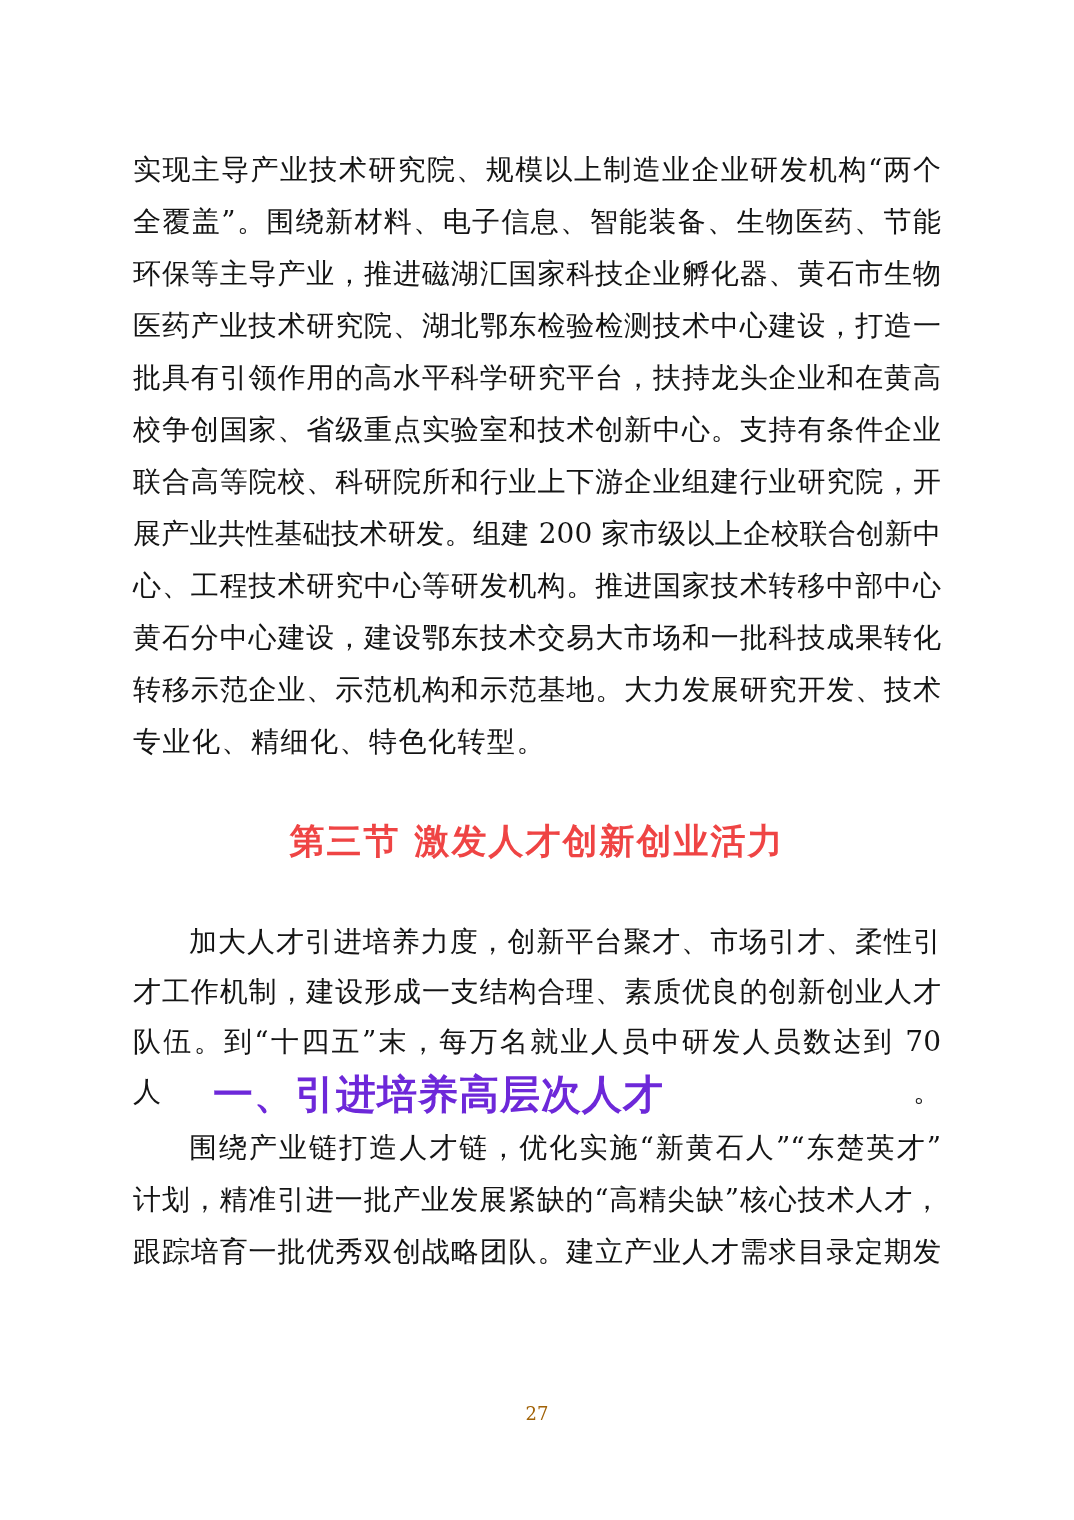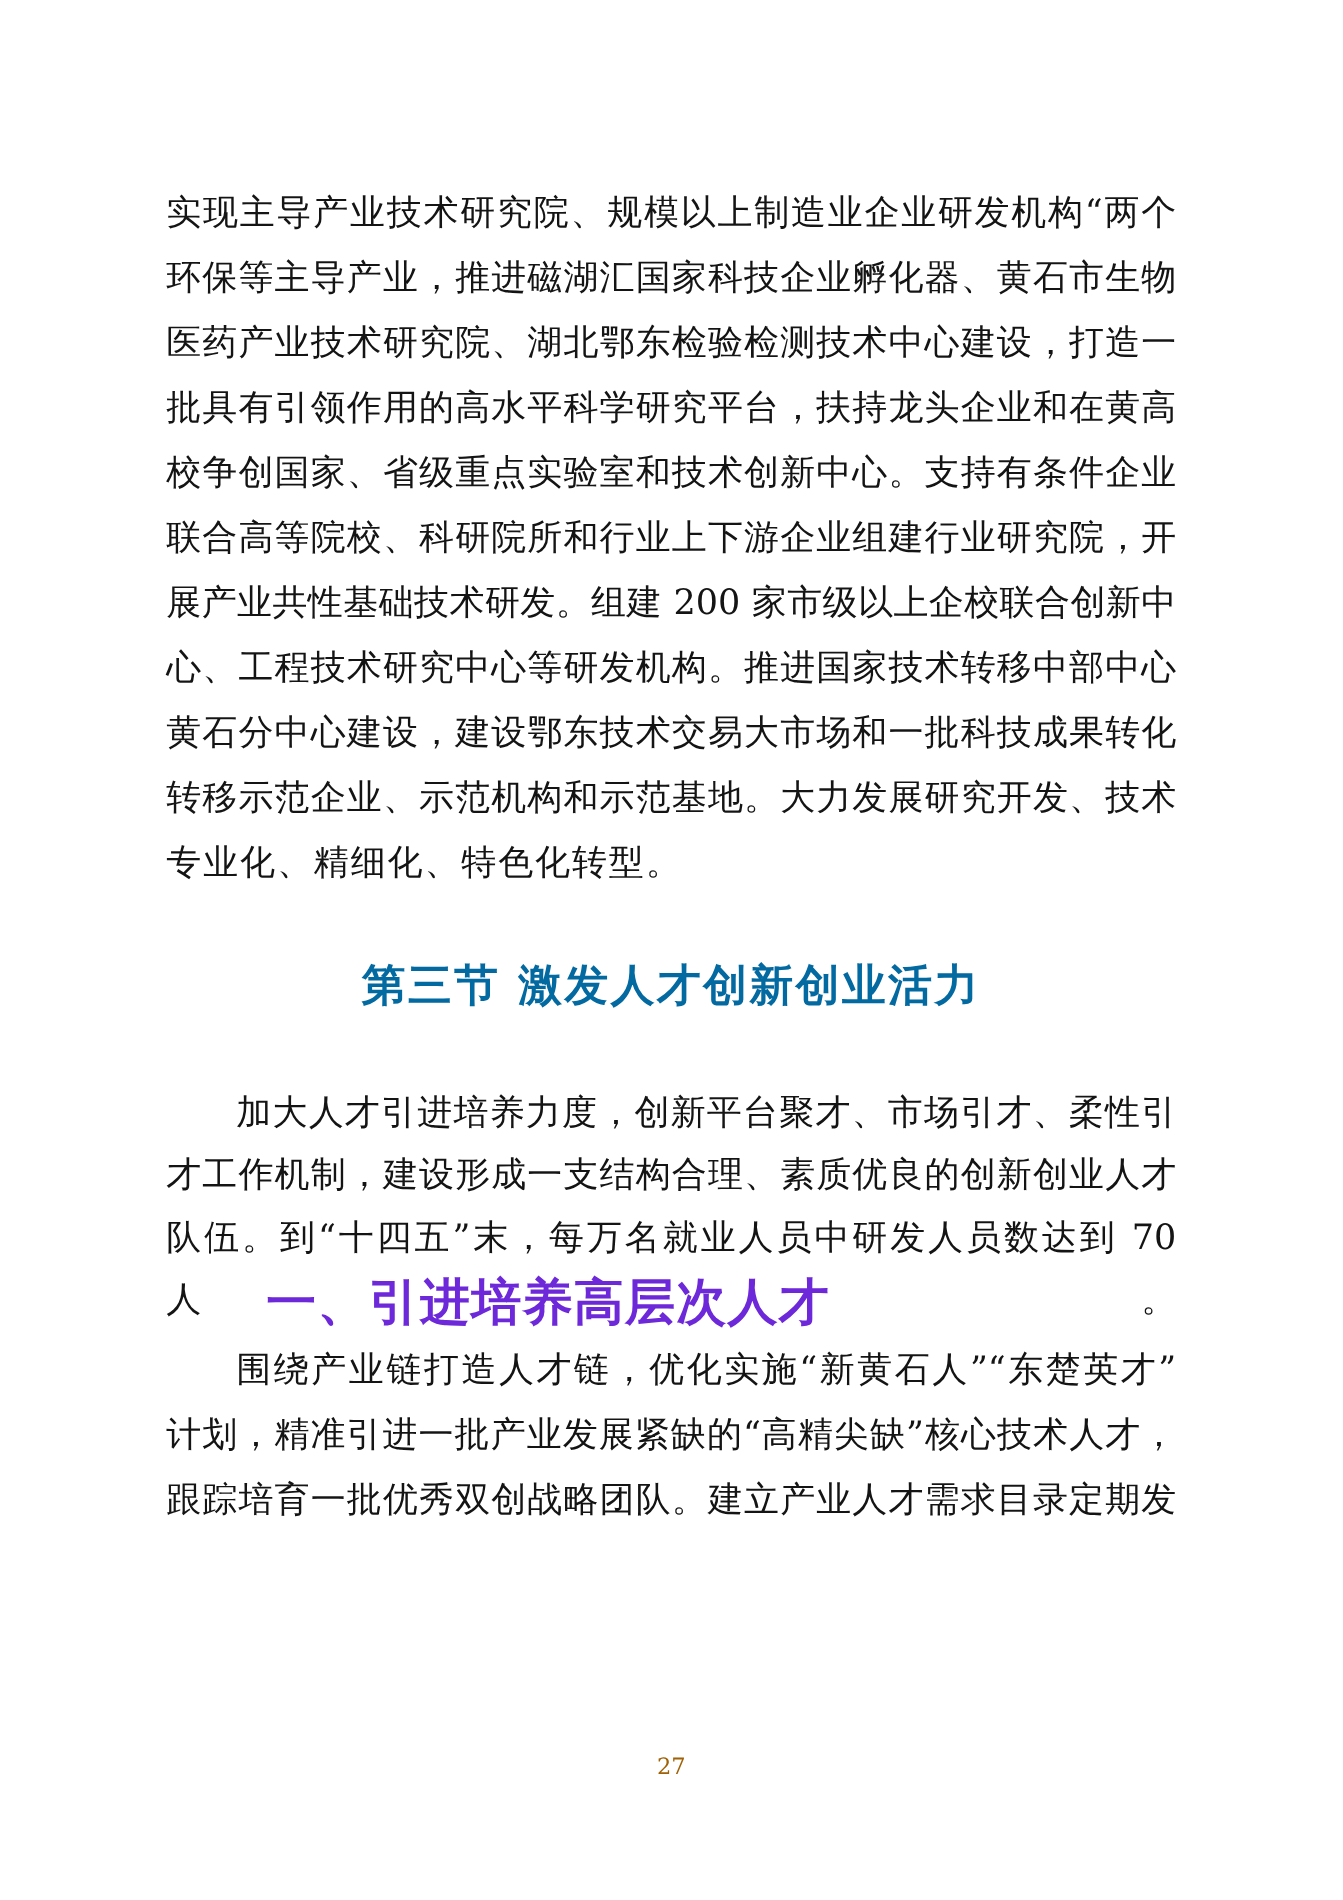--- a/index.html
+++ b/index.html
@@ -38,21 +38,21 @@
     letter-spacing: 1.5px;
   }
   .indent { text-indent: 2em; }
   .section-heading {
     margin: 45px 0 0 0;
     font-size: 35px;
     font-weight: bold;
     line-height: 56px;
     height: 56px;
     text-align: center;
-    color: #0369a1;
+    color: #ef4444;
     font-family: "DejaVu Serif", serif;
     letter-spacing: 2px;
   }
   .para2 { margin-top: 48px; }
   .para2 .line { line-height: 50px; height: 50px; }
   .subsection-heading {
     margin: 2px 0 0 0;
     font-size: 40px;
     font-weight: bold;
     line-height: 50px;
@@ -77,20 +77,21 @@
   }
 </style>
 </head>
 <body>
 
 <div class="page">
   <div class="content">
 
     <div class="para">
       <div class="line">实现主导产业技术研究院、规模以上制造业企业研发机构“两个</div>
+      <div class="line">全覆盖”。围绕新材料、电子信息、智能装备、生物医药、节能</div>
       <div class="line">环保等主导产业，推进磁湖汇国家科技企业孵化器、黄石市生物</div>
       <div class="line">医药产业技术研究院、湖北鄂东检验检测技术中心建设，打造一</div>
       <div class="line">批具有引领作用的高水平科学研究平台，扶持龙头企业和在黄高</div>
       <div class="line">校争创国家、省级重点实验室和技术创新中心。支持有条件企业</div>
       <div class="line">联合高等院校、科研院所和行业上下游企业组建行业研究院，开</div>
       <div class="line">展产业共性基础技术研发。组建 200 家市级以上企校联合创新中</div>
       <div class="line">心、工程技术研究中心等研发机构。推进国家技术转移中部中心</div>
       <div class="line">黄石分中心建设，建设鄂东技术交易大市场和一批科技成果转化</div>
       <div class="line">转移示范企业、示范机构和示范基地。大力发展研究开发、技术</div>
       <div class="line last">专业化、精细化、特色化转型。</div>

